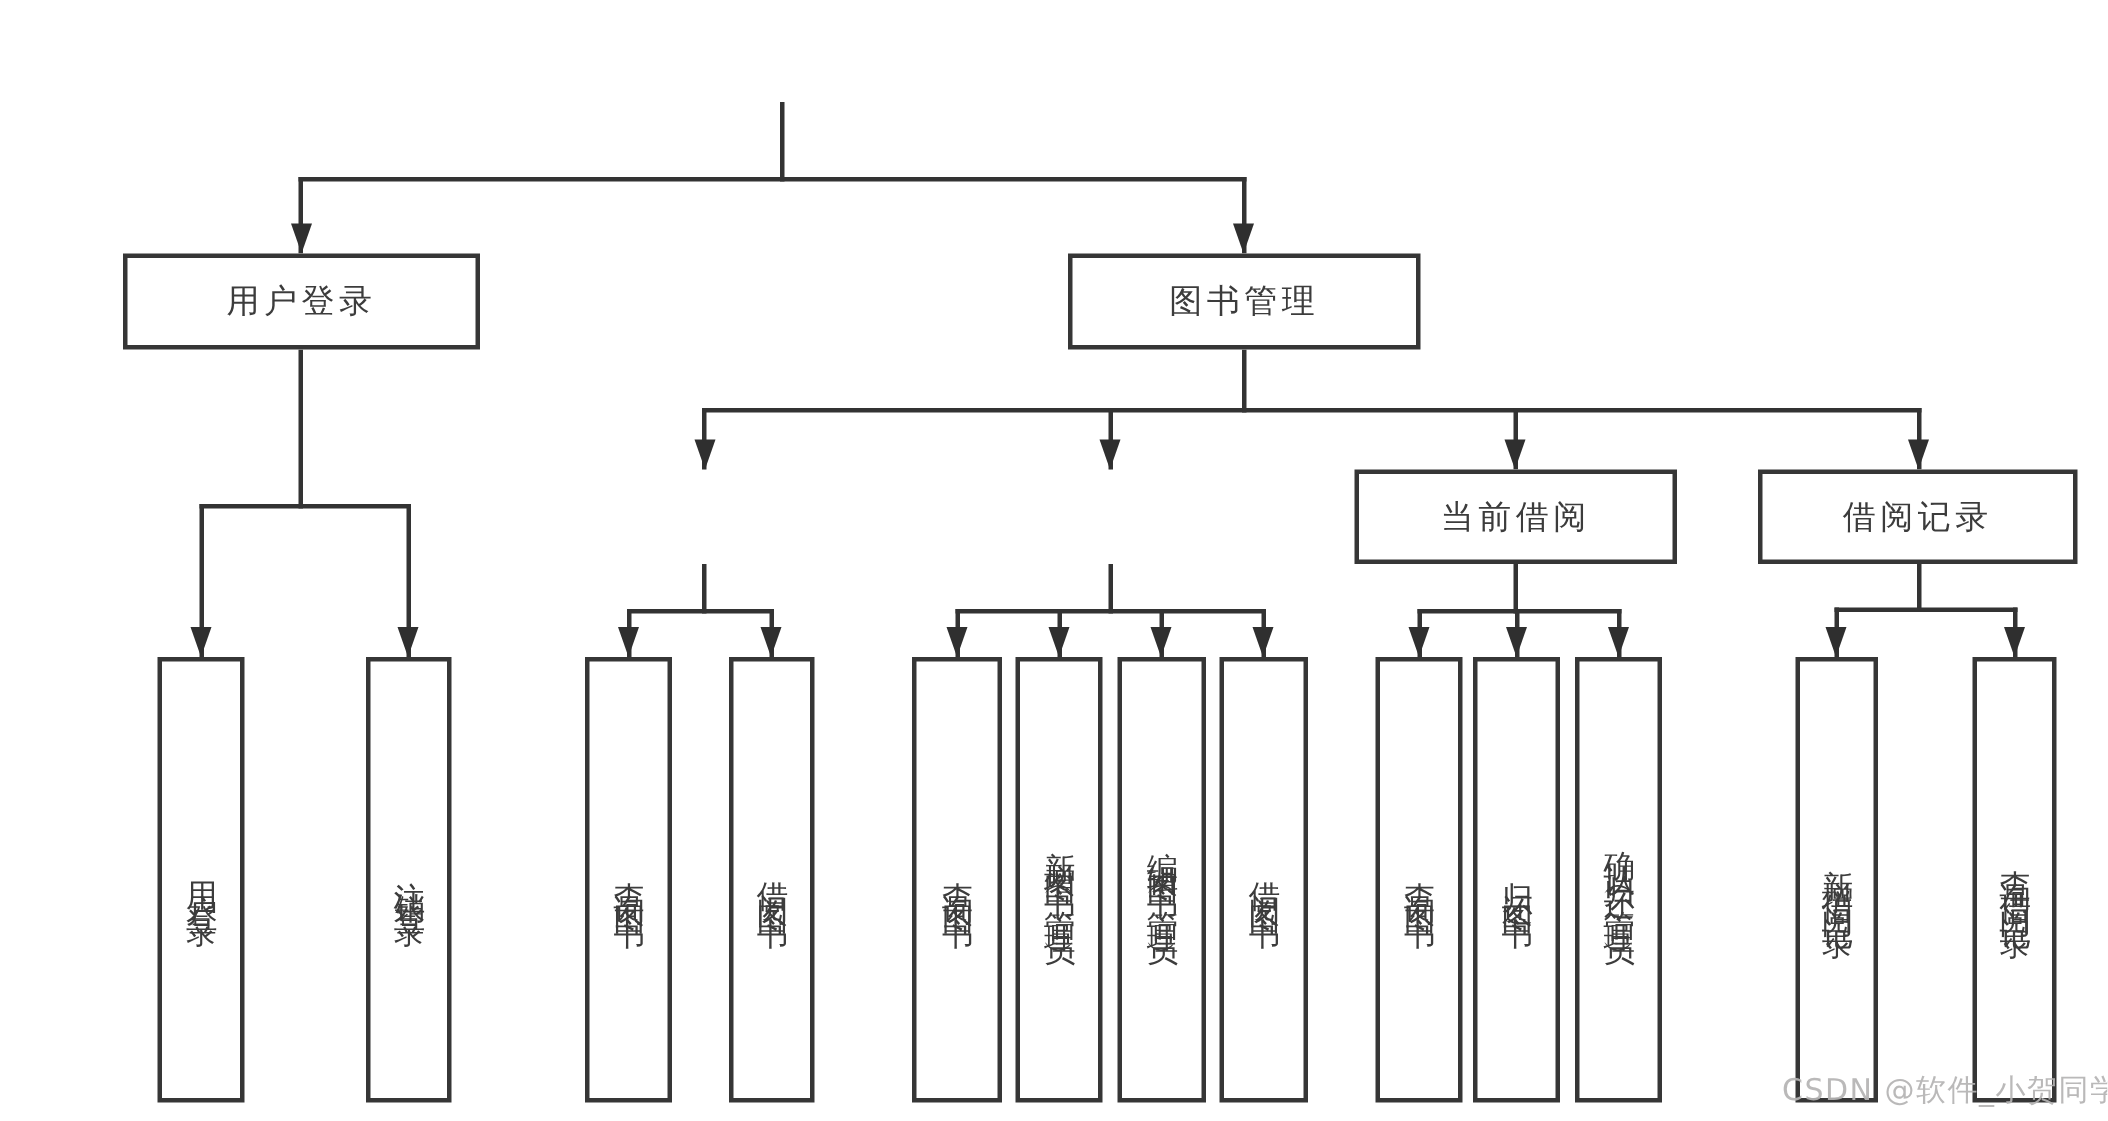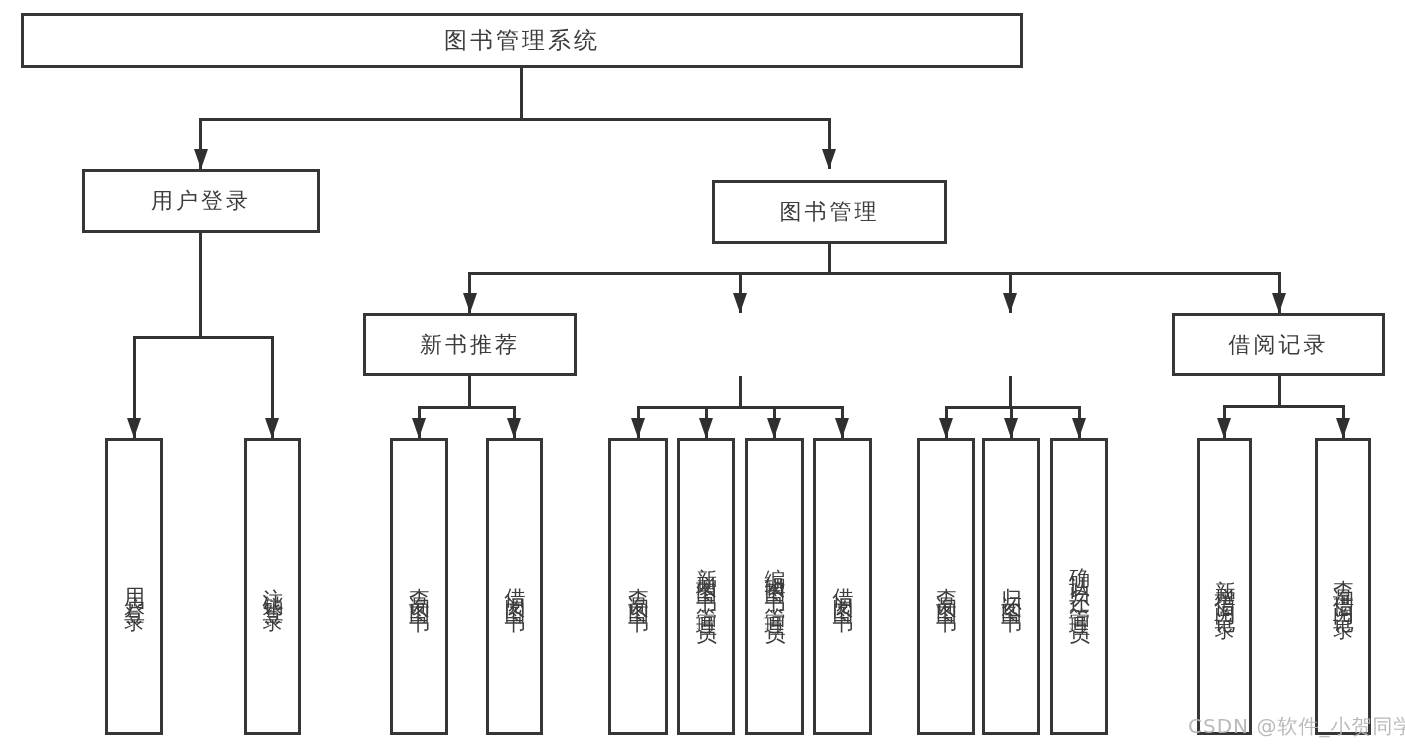--- a/index.html
+++ b/index.html
@@ -84,33 +84,30 @@
   <div class="arrow" style="left:631px;top:418px"></div>
   <div class="arrow" style="left:699px;top:418px"></div>
   <div class="arrow" style="left:767px;top:418px"></div>
   <div class="arrow" style="left:835px;top:418px"></div>
   <div class="arrow" style="left:939px;top:418px"></div>
   <div class="arrow" style="left:1004px;top:418px"></div>
   <div class="arrow" style="left:1072px;top:418px"></div>
   <div class="arrow" style="left:1217px;top:418px"></div>
   <div class="arrow" style="left:1336px;top:418px"></div>
 
-  <div class="box h l1" style="left:21px;top:13px;width:1002px;height:55px">
-    <span>图书管理系统</span>
-  </div>
 
   <div class="box h" style="left:82px;top:169px;width:238px;height:64px">
     <span>用户登录</span>
   </div>
-  <div class="box h" style="left:712px;top:180px;width:235px;height:64px">
+  <div class="box h" style="left:712px;top:169px;width:235px;height:64px">
     <span>图书管理</span>
   </div>
 
-  <div class="box h" style="left:363px;top:313px;width:214px;height:63px">
-    <span>新书推荐</span>
+  <div class="box h" style="left:903px;top:313px;width:215px;height:63px">
+    <span>当前借阅</span>
   </div>
   <div class="box h" style="left:1172px;top:313px;width:213px;height:63px">
     <span>借阅记录</span>
   </div>
 
   <div class="box v" style="left:105px;top:438px;width:58px;height:297px">
     <span>用户登录</span>
   </div>
   <div class="box v" style="left:244px;top:438px;width:57px;height:297px">
     <span>注销登录</span>

